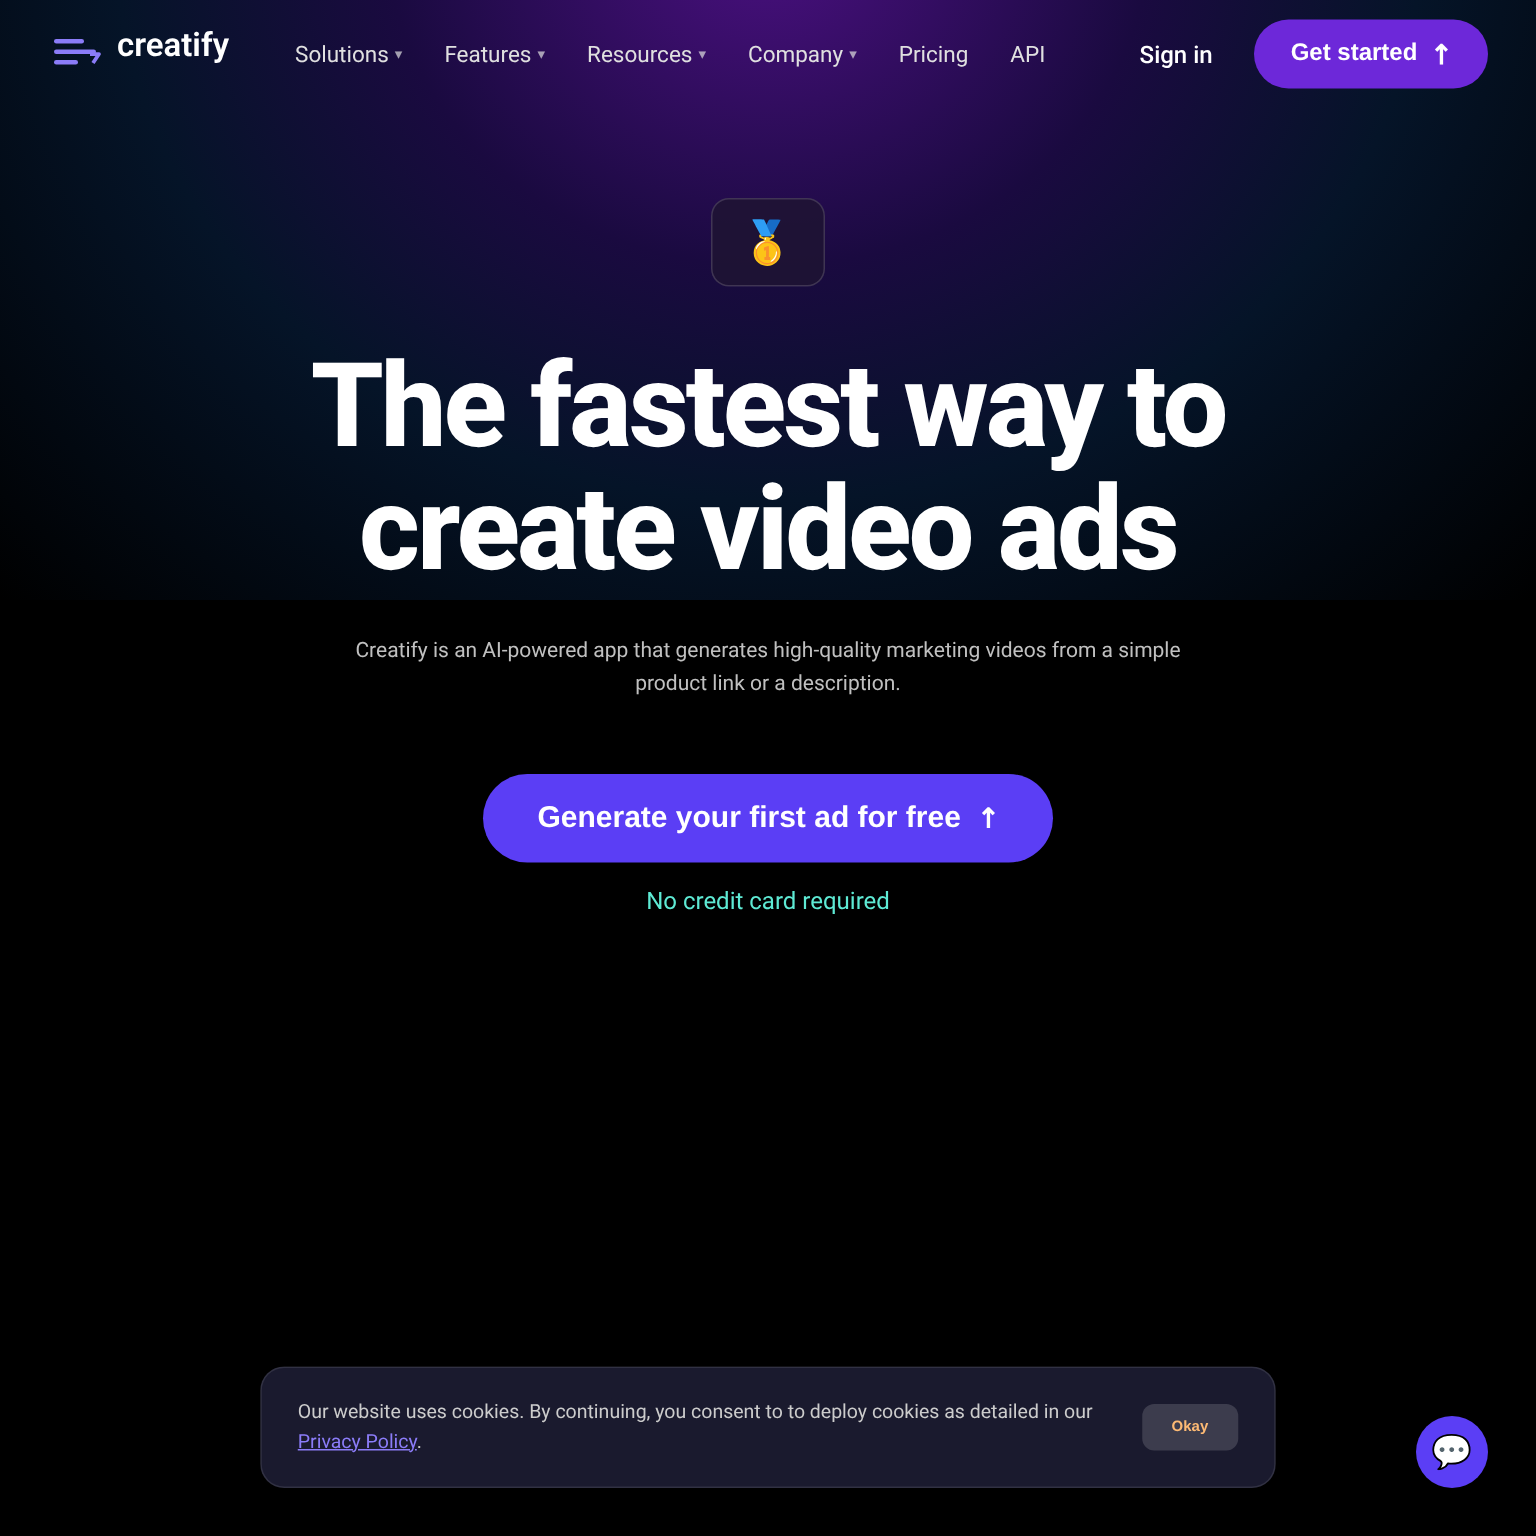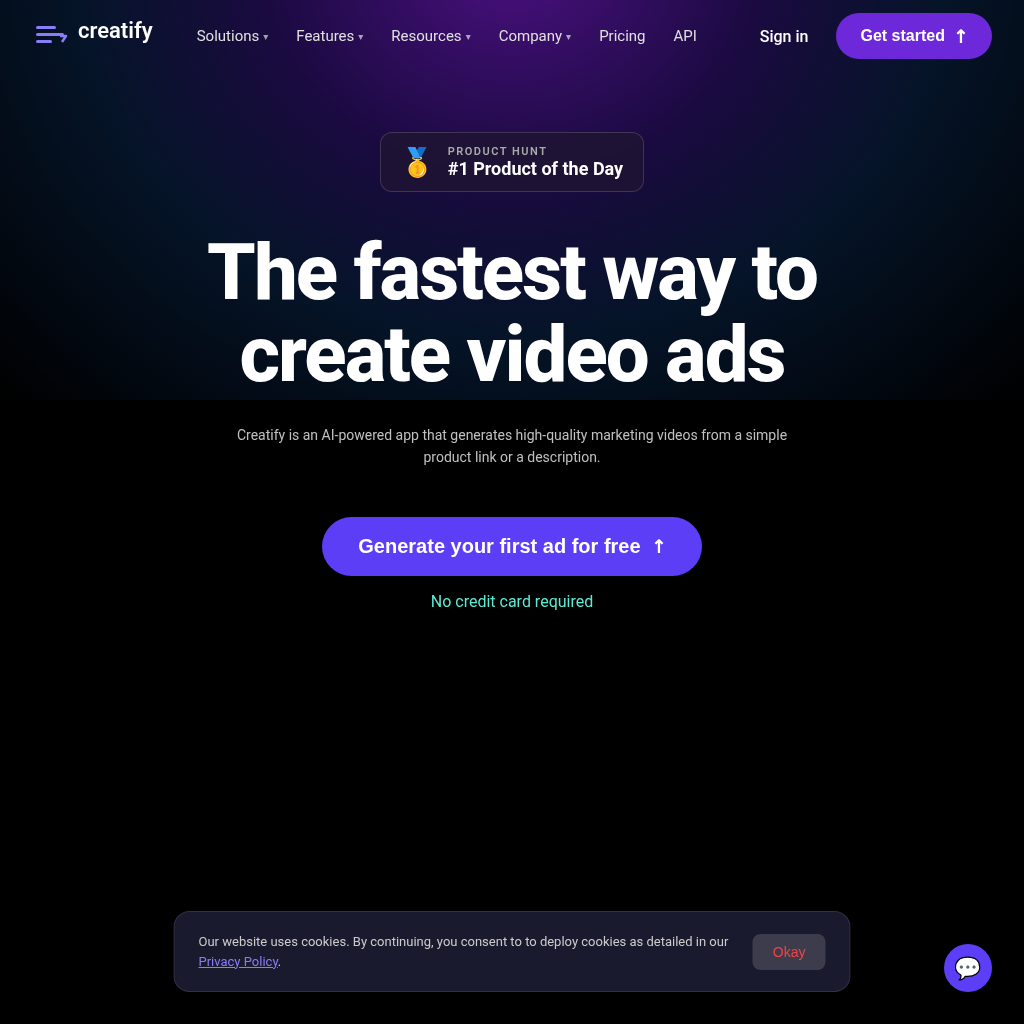--- a/index.html
+++ b/index.html
@@ -228,26 +228,26 @@
       line-height: 1.5;
     }
 
     .cookie-text a {
       color: #8b7cf8;
       text-decoration: underline;
     }
 
     .okay-btn {
       background: rgba(255,255,255,0.15);
-      color: #ef4444;
+      color: #fdba74;
       border: none;
       border-radius: 8px;
       padding: 10px 20px;
-      font-size: 14px;
-      font-weight: 400;
+      font-size: 10px;
+      font-weight: 700;
       cursor: pointer;
       white-space: nowrap;
     }
 
     
     .chat-widget {
       position: absolute;
       bottom: 32px;
       right: 32px;
       width: 48px;
@@ -314,24 +314,20 @@
     <button class="get-started-btn">
       <span>Get started</span>
       <span class="arrow-icon">↗</span>
     </button>
   </div>
 </nav>
 
 <section class="hero">
   <div class="product-hunt-badge">
     <span class="ph-medal">🥇</span>
-    <div class="ph-text">
-      <div class="ph-label">PRODUCT HUNT</div>
-      <div class="ph-title">#1 Product of the Day</div>
-    </div>
   </div>
 
   <h1 class="hero-heading">
     <span>The fastest way to</span><br>
     <span>create video ads</span>
   </h1>
 
   <p class="hero-subtext">Creatify is an AI-powered app that generates high-quality marketing videos from a simple product link or a description.</p>
 
   <button class="cta-btn">

